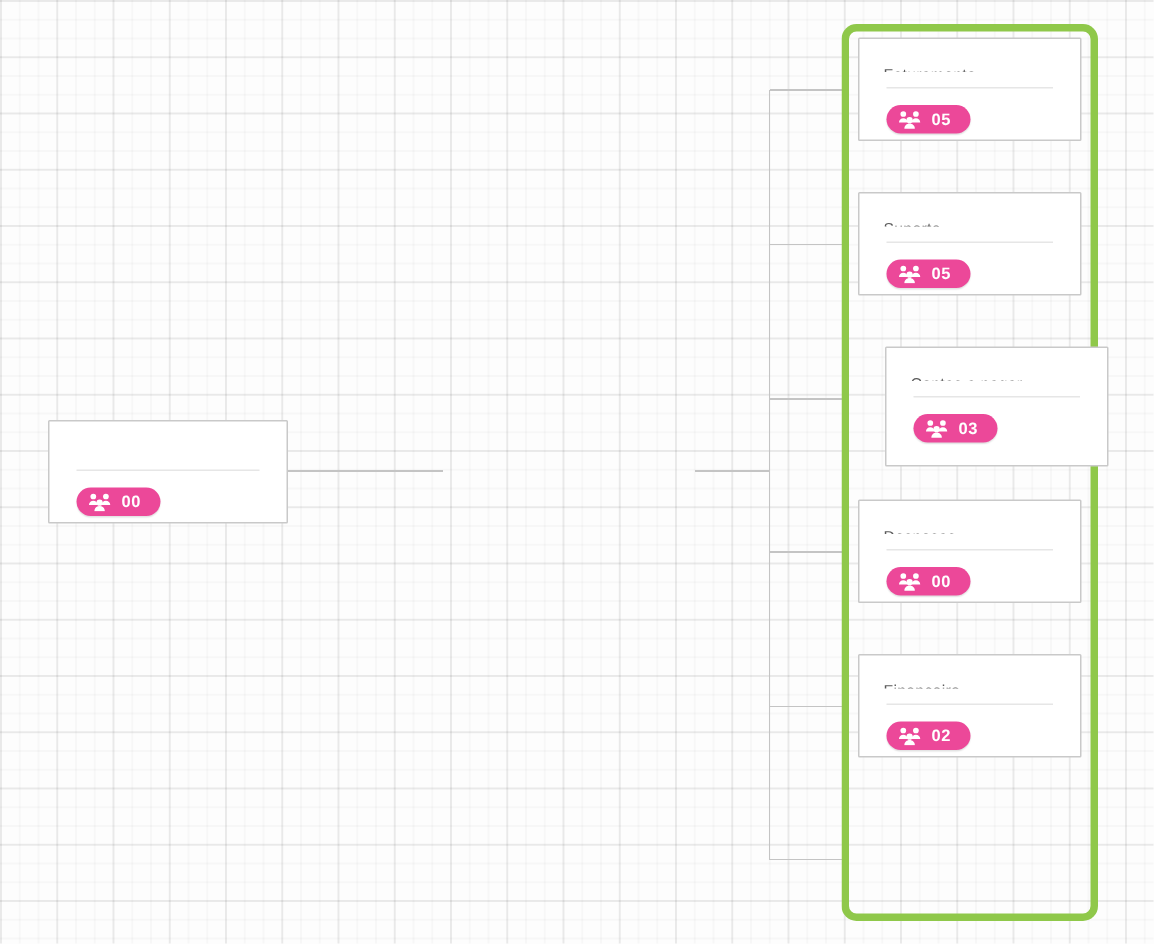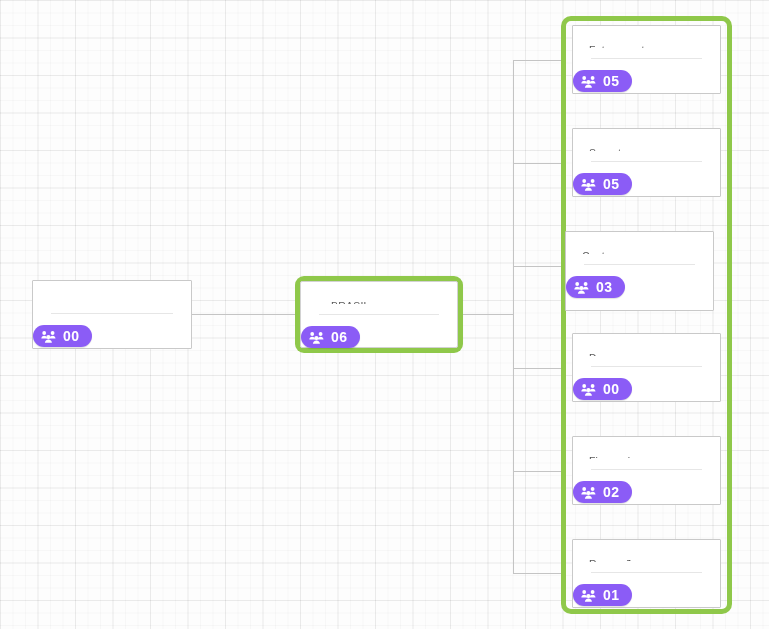--- a/index.html
+++ b/index.html
@@ -64,26 +64,27 @@
   }
   .node-divider {
     height: 1px;
     background: #e6e6e6;
     margin: 10px 18px 0 18px;
   }
   .badge {
     display: inline-flex;
     align-items: center;
     gap: 7px;
-    background: #8b5cf6;
+    background: #ec4899;
     color: #ffffff;
     border-radius: 999px;
     padding: 3px 13px 3px 8px;
+    margin-left: 18px;
     margin-top: 11px;
-    font-size: 14px;
+    font-size: 11px;
     font-weight: bold;
     letter-spacing: 0.4px;
     box-shadow: 0 1px 1px rgba(0,0,0,0.12);
   }
   .badge svg { display: block; }
 
   
   .node-highlight {
     border: none;
     background: transparent;
@@ -140,39 +141,20 @@
           <circle cx="11.6" cy="3.0" r="1.9" fill="#ffffff"></circle>
           <path d="M8.7 8.6c0-1.7 1.3-2.8 2.9-2.8s2.9 1.1 2.9 2.8z" fill="#ffffff"></path>
           <circle cx="7.4" cy="7.1" r="2.1" fill="#ffffff"></circle>
           <path d="M3.9 12.8c0-2.0 1.6-3.4 3.5-3.4s3.5 1.4 3.5 3.4z" fill="#ffffff"></path>
         </svg>
       </span>
       <span>00</span>
     </div>
   </div>
 
-  <div class="node node-highlight" id="node-brasil" style="left: 295px; top: 276px; width: 168px; height: 77px;">
-    <div class="node-inner">
-      <div class="node-title">BRASIL</div>
-      <div class="node-divider"></div>
-      <div class="badge">
-        <span>
-          <svg width="15" height="13" viewBox="0 0 15 13" xmlns="http://www.w3.org/2000/svg">
-            <circle cx="3.2" cy="3.0" r="1.9" fill="#ffffff"></circle>
-            <path d="M0.3 8.6c0-1.7 1.3-2.8 2.9-2.8s2.9 1.1 2.9 2.8z" fill="#ffffff"></path>
-            <circle cx="11.6" cy="3.0" r="1.9" fill="#ffffff"></circle>
-            <path d="M8.7 8.6c0-1.7 1.3-2.8 2.9-2.8s2.9 1.1 2.9 2.8z" fill="#ffffff"></path>
-            <circle cx="7.4" cy="7.1" r="2.1" fill="#ffffff"></circle>
-            <path d="M3.9 12.8c0-2.0 1.6-3.4 3.5-3.4s3.5 1.4 3.5 3.4z" fill="#ffffff"></path>
-          </svg>
-        </span>
-        <span>06</span>
-      </div>
-    </div>
-  </div>
 
   <div id="group-container" style="left: 561px; top: 16px; width: 171px; height: 598px;">
       <div class="node" style="left: 11px; top: 9px; width: 149px; height: 69px;"><div class="node-title" style="padding-left: 16px;">Faturamento</div><div class="node-divider"></div><div class="badge">
           <span>
             <svg width="15" height="13" viewBox="0 0 15 13">
               <circle cx="3.2" cy="3.0" r="1.9" fill="#ffffff"></circle>
               <path d="M0.3 8.6c0-1.7 1.3-2.8 2.9-2.8s2.9 1.1 2.9 2.8z" fill="#ffffff"></path>
               <circle cx="11.6" cy="3.0" r="1.9" fill="#ffffff"></circle>
               <path d="M8.7 8.6c0-1.7 1.3-2.8 2.9-2.8s2.9 1.1 2.9 2.8z" fill="#ffffff"></path>
               <circle cx="7.4" cy="7.1" r="2.1" fill="#ffffff"></circle>
@@ -187,21 +169,21 @@
               <circle cx="3.2" cy="3.0" r="1.9" fill="#ffffff"></circle>
               <path d="M0.3 8.6c0-1.7 1.3-2.8 2.9-2.8s2.9 1.1 2.9 2.8z" fill="#ffffff"></path>
               <circle cx="11.6" cy="3.0" r="1.9" fill="#ffffff"></circle>
               <path d="M8.7 8.6c0-1.7 1.3-2.8 2.9-2.8s2.9 1.1 2.9 2.8z" fill="#ffffff"></path>
               <circle cx="7.4" cy="7.1" r="2.1" fill="#ffffff"></circle>
               <path d="M3.9 12.8c0-2.0 1.6-3.4 3.5-3.4s3.5 1.4 3.5 3.4z" fill="#ffffff"></path>
             </svg>
           </span>
           <span>05</span>
         </div></div>
-      <div class="node" style="left: 4px; top: 215px; width: 149px; height: 80px;"><div class="node-title" style="padding-left: 16px;">Contas a pagar</div><div class="node-divider"></div><div class="badge">
+      <div class="node" style="left: 29px; top: 215px; width: 149px; height: 80px;"><div class="node-title" style="padding-left: 16px;">Contas a pagar</div><div class="node-divider"></div><div class="badge">
           <span>
             <svg width="15" height="13" viewBox="0 0 15 13">
               <circle cx="3.2" cy="3.0" r="1.9" fill="#ffffff"></circle>
               <path d="M0.3 8.6c0-1.7 1.3-2.8 2.9-2.8s2.9 1.1 2.9 2.8z" fill="#ffffff"></path>
               <circle cx="11.6" cy="3.0" r="1.9" fill="#ffffff"></circle>
               <path d="M8.7 8.6c0-1.7 1.3-2.8 2.9-2.8s2.9 1.1 2.9 2.8z" fill="#ffffff"></path>
               <circle cx="7.4" cy="7.1" r="2.1" fill="#ffffff"></circle>
               <path d="M3.9 12.8c0-2.0 1.6-3.4 3.5-3.4s3.5 1.4 3.5 3.4z" fill="#ffffff"></path>
             </svg>
           </span>
@@ -226,28 +208,15 @@
               <circle cx="3.2" cy="3.0" r="1.9" fill="#ffffff"></circle>
               <path d="M0.3 8.6c0-1.7 1.3-2.8 2.9-2.8s2.9 1.1 2.9 2.8z" fill="#ffffff"></path>
               <circle cx="11.6" cy="3.0" r="1.9" fill="#ffffff"></circle>
               <path d="M8.7 8.6c0-1.7 1.3-2.8 2.9-2.8s2.9 1.1 2.9 2.8z" fill="#ffffff"></path>
               <circle cx="7.4" cy="7.1" r="2.1" fill="#ffffff"></circle>
               <path d="M3.9 12.8c0-2.0 1.6-3.4 3.5-3.4s3.5 1.4 3.5 3.4z" fill="#ffffff"></path>
             </svg>
           </span>
           <span>02</span>
         </div></div>
-      <div class="node" style="left: 11px; top: 523px; width: 149px; height: 69px;"><div class="node-title" style="padding-left: 16px;">Recepção</div><div class="node-divider"></div><div class="badge">
-          <span>
-            <svg width="15" height="13" viewBox="0 0 15 13">
-              <circle cx="3.2" cy="3.0" r="1.9" fill="#ffffff"></circle>
-              <path d="M0.3 8.6c0-1.7 1.3-2.8 2.9-2.8s2.9 1.1 2.9 2.8z" fill="#ffffff"></path>
-              <circle cx="11.6" cy="3.0" r="1.9" fill="#ffffff"></circle>
-              <path d="M8.7 8.6c0-1.7 1.3-2.8 2.9-2.8s2.9 1.1 2.9 2.8z" fill="#ffffff"></path>
-              <circle cx="7.4" cy="7.1" r="2.1" fill="#ffffff"></circle>
-              <path d="M3.9 12.8c0-2.0 1.6-3.4 3.5-3.4s3.5 1.4 3.5 3.4z" fill="#ffffff"></path>
-            </svg>
-          </span>
-          <span>01</span>
-        </div></div>
     </div>
 
 </div>
 
 </body></html>

